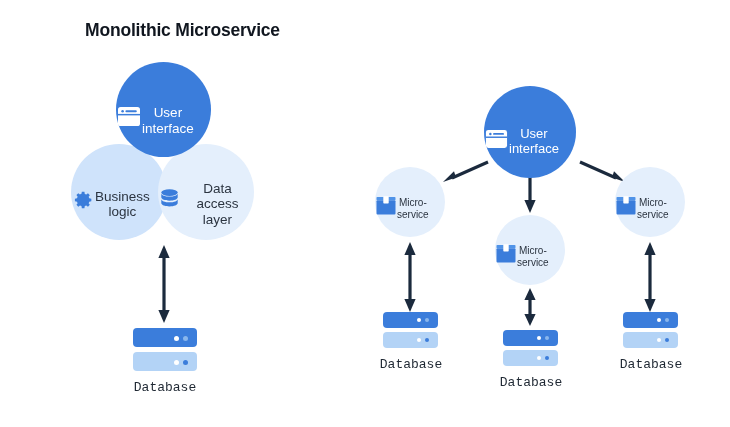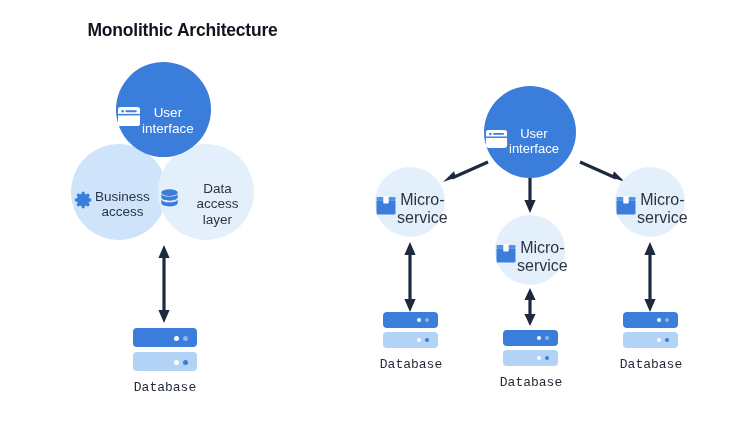--- a/index.html
+++ b/index.html
@@ -84,21 +84,21 @@
     left: 484px; top: 86px; width: 92px; height: 92px;
     z-index: 5; padding-top: 17px;
   }
   #c-ui-micro .circle-label { font-size: 13px; margin-top: 3px; }
 
   .circle-ms {
     width: 70px; height: 70px;
     padding-top: 11px;
     z-index: 4;
   }
-  .circle-ms .circle-label { font-size: 16px; margin-top: 2px; }
+  .circle-ms .circle-label { font-size: 10px; margin-top: 2px; }
   #c-ms-left   { left: 375px; top: 167px; }
   #c-ms-mid    { left: 495px; top: 215px; }
   #c-ms-right  { left: 615px; top: 167px; }
 
   
   .icon { display: block; }
 
   
   .db-group { position: absolute; font-family: Liberation Mono, monospace; }
   .db-stack { position: relative; }
@@ -117,37 +117,37 @@
     white-space: nowrap;
   }
 
   svg.arrow { position: absolute; overflow: visible; }
 </style>
 </head>
 <body>
 
 <div class="stage">
 
-  <div class="panel-title" id="title-mono">Monolithic Architecture</div>
+  <div class="panel-title" id="title-mono">Monolithic Microservice</div>
 
   <svg class="arrow" style="left:155px; top:243px;" width="20" height="85">
     <line x1="9" y1="10" x2="9" y2="72" stroke="#1b2a3d" stroke-width="3.2"></line>
     <polygon points="9,80 3.4,67 14.6,67" fill="#1b2a3d"></polygon>
     <polygon points="9,2 3.4,15 14.6,15" fill="#1b2a3d"></polygon>
   </svg>
 
   <div class="circle circle-light" id="c-biz">
     <span class="icon">
       <svg width="24" height="24" viewBox="0 0 24 24">
         <path fill="#3b7ddb" d="M12 8.2a3.8 3.8 0 1 0 0 7.6 3.8 3.8 0 0 0 0-7.6zm0 5.6a1.8 1.8 0 1 1 0-3.6 1.8 1.8 0 0 1 0 3.6z"></path>
         <path fill="#3b7ddb" d="M20.3 13.3l.07-1.3-.07-1.3-2.06-.35a6.5 6.5 0 0 0-.62-1.5l1.2-1.7-1.84-1.84-1.7 1.2a6.5 6.5 0 0 0-1.5-.62L13.43 3.7h-2.6l-.35 2.06a6.5 6.5 0 0 0-1.5.62l-1.7-1.2L5.44 7.02l1.2 1.7a6.5 6.5 0 0 0-.62 1.5L3.96 10.7l-.07 1.3.07 1.3 2.06.35c.14.53.35 1.03.62 1.5l-1.2 1.7 1.84 1.84 1.7-1.2c.47.27.97.48 1.5.62l.35 2.06h2.6l.35-2.06a6.5 6.5 0 0 0 1.5-.62l1.7 1.2 1.84-1.84-1.2-1.7c.27-.47.48-.97.62-1.5l2.06-.35z"></path>
       </svg>
     </span>
     <span class="circle-label">Business
-access</span>
+logic</span>
   </div>
 
   <div class="circle circle-faint" id="c-dal">
     <span class="icon">
       <svg width="23" height="24" viewBox="0 0 23 24">
         <ellipse cx="11.5" cy="4.6" rx="8.2" ry="3.4" fill="#3b7ddb"></ellipse>
         <path fill="#3b7ddb" d="M3.3 5.2v4.1c0 1.88 3.67 3.4 8.2 3.4s8.2-1.52 8.2-3.4V5.2c0 1.88-3.67 3.4-8.2 3.4S3.3 7.08 3.3 5.2z"></path>
         <path fill="#3b7ddb" d="M3.3 10.9v4.1c0 1.88 3.67 3.4 8.2 3.4s8.2-1.52 8.2-3.4v-4.1c0 1.88-3.67 3.4-8.2 3.4s-8.2-1.52-8.2-3.4z"></path>
       </svg>
     </span>

